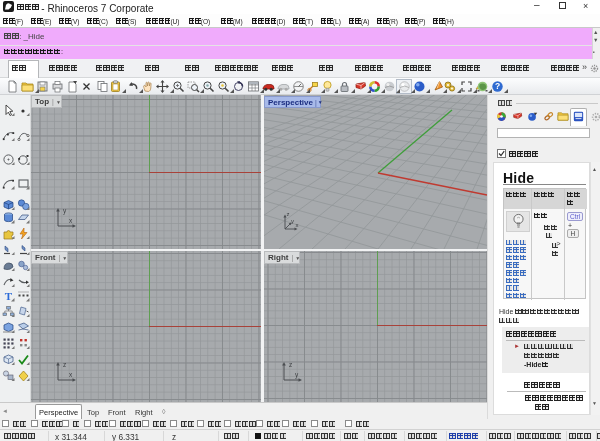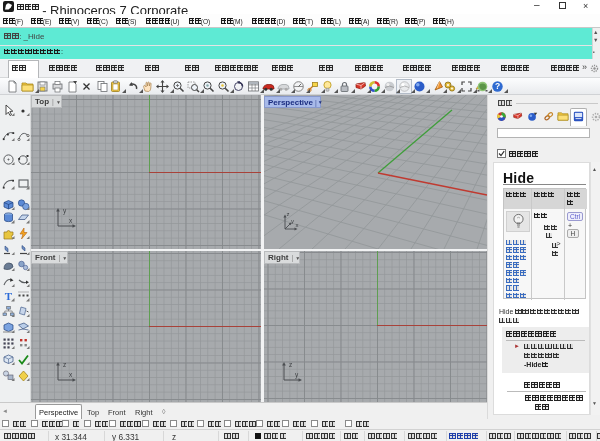--- a/index.html
+++ b/index.html
@@ -10,21 +10,21 @@
 .zh i:last-child{margin-right:0}
 .zh .zt{font-size:calc(var(--s)*1.05);color:var(--c);vertical-align:top;line-height:calc(var(--s)*1.0)}
 .cb{display:inline-block;width:7px;height:7px;border:1px solid #8a8a8a;background:#fff;vertical-align:-1px}
 .vp{position:absolute;background-color:#a7aaad}
 </style></head><body>
 <div class="abs" style="left:0;top:0;width:600px;height:14px;background:#fff">
 <svg class="abs" style="left:3px;top:1px" width="11" height="11" viewBox="0 0 11 11">
       <rect width="11" height="11" rx="2" fill="#1a1a1a"></rect>
       <path d="M2 8.5 L3 4 Q4.2 1.8 6.2 2.5 L9 4 L7.8 6.5 L5.5 8.5 Z" fill="#fff"></path>
     </svg>
-<span class="abs" style="left:17px;top:3px;font-size:13px;color:#222"><span class="zh" style="--s:7.4px;--c:#222;--t:0.8px"><i></i><i></i><i></i></span> - Rhinoceros 7 Corporate</span>
+<span class="abs" style="left:17px;top:3px;font-size:10px;color:#222"><span class="zh" style="--s:7.4px;--c:#222;--t:0.8px"><i></i><i></i><i></i></span> - Rhinoceros 7 Corporate</span>
 <span class="abs" style="left:534px;top:-1px;font-size:10px;color:#333">–</span>
 <span class="abs" style="left:559px;top:2px;width:7px;height:7px;border:1px solid #333"></span>
 <span class="abs" style="left:583px;top:1px;font-size:9px;color:#333">×</span>
 </div>
 <div class="abs" style="left:0;top:14px;width:600px;height:13px;background:#fdfdfd">
 <span class="abs" style="left:3px;top:4px;font-size:6.6px;color:#1a1a1a"><span class="zh" style="--s:6.2px;--c:#1a1a1a;--t:0.8px"><i></i><i></i></span>(F)</span>
 <span class="abs" style="left:31px;top:4px;font-size:6.6px;color:#1a1a1a"><span class="zh" style="--s:6.2px;--c:#1a1a1a;--t:0.8px"><i></i><i></i></span>(E)</span>
 <span class="abs" style="left:59px;top:4px;font-size:6.6px;color:#1a1a1a"><span class="zh" style="--s:6.2px;--c:#1a1a1a;--t:0.8px"><i></i><i></i></span>(V)</span>
 <span class="abs" style="left:87px;top:4px;font-size:6.6px;color:#1a1a1a"><span class="zh" style="--s:6.2px;--c:#1a1a1a;--t:0.8px"><i></i><i></i></span>(C)</span>
 <span class="abs" style="left:116px;top:4px;font-size:6.6px;color:#1a1a1a"><span class="zh" style="--s:6.2px;--c:#1a1a1a;--t:0.8px"><i></i><i></i></span>(S)</span>
@@ -32,21 +32,21 @@
 <span class="abs" style="left:189px;top:4px;font-size:6.6px;color:#1a1a1a"><span class="zh" style="--s:6.2px;--c:#1a1a1a;--t:0.8px"><i></i><i></i></span>(O)</span>
 <span class="abs" style="left:221px;top:4px;font-size:6.6px;color:#1a1a1a"><span class="zh" style="--s:6.2px;--c:#1a1a1a;--t:0.8px"><i></i><i></i></span>(M)</span>
 <span class="abs" style="left:252px;top:4px;font-size:6.6px;color:#1a1a1a"><span class="zh" style="--s:6.2px;--c:#1a1a1a;--t:0.8px"><i></i><i></i><i></i><i></i></span>(D)</span>
 <span class="abs" style="left:293px;top:4px;font-size:6.6px;color:#1a1a1a"><span class="zh" style="--s:6.2px;--c:#1a1a1a;--t:0.8px"><i></i><i></i></span>(T)</span>
 <span class="abs" style="left:321px;top:4px;font-size:6.6px;color:#1a1a1a"><span class="zh" style="--s:6.2px;--c:#1a1a1a;--t:0.8px"><i></i><i></i></span>(L)</span>
 <span class="abs" style="left:349px;top:4px;font-size:6.6px;color:#1a1a1a"><span class="zh" style="--s:6.2px;--c:#1a1a1a;--t:0.8px"><i></i><i></i></span>(A)</span>
 <span class="abs" style="left:377px;top:4px;font-size:6.6px;color:#1a1a1a"><span class="zh" style="--s:6.2px;--c:#1a1a1a;--t:0.8px"><i></i><i></i></span>(R)</span>
 <span class="abs" style="left:405px;top:4px;font-size:6.6px;color:#1a1a1a"><span class="zh" style="--s:6.2px;--c:#1a1a1a;--t:0.8px"><i></i><i></i></span>(P)</span>
 <span class="abs" style="left:433px;top:4px;font-size:6.6px;color:#1a1a1a"><span class="zh" style="--s:6.2px;--c:#1a1a1a;--t:0.8px"><i></i><i></i></span>(H)</span>
 </div>
-<div class="abs" style="left:0;top:27px;width:600px;height:48px;background:#5eead4;border-top:1px solid #c8c8c8;border-bottom:1px solid #c8c8c8">
+<div class="abs" style="left:0;top:27px;width:600px;height:48px;background:#f0abfc;border-top:1px solid #c8c8c8;border-bottom:1px solid #c8c8c8">
 <span class="abs" style="left:4px;top:4px;font-size:8px;color:#444"><span class="zh" style="--s:8px;--c:#444;--t:0.8px"><i></i><i></i></span>: _Hide</span>
 <div class="abs" style="left:0;top:17px;width:600px;height:1px;background:#e4e4e4"></div>
 <span class="abs" style="left:4px;top:20px"><span class="zh" style="--s:7.0px;--c:#1a1a1a;--t:1.15px"><i></i><i></i><i></i><i></i><i></i><i></i><i></i><i></i><span class="zt">:</span></span></span>
 <div class="abs" style="left:592px;top:0;width:8px;height:31px;background:#f0f0f0;border-left:1px solid #d5d5d5"></div>
 <span class="abs" style="left:593px;top:1px;font-size:5.5px;color:#555">▲</span>
 <span class="abs" style="left:593px;top:9px;font-size:5.5px;color:#555">▼</span>
 <span class="abs" style="left:593px;top:21px;font-size:5.5px;color:#666">▪</span>
 </div>
 <div class="abs" style="left:0;top:59px;width:600px;height:19px;background:#f0f1f3;border-bottom:1px solid #d6d8da">
 <div class="abs" style="left:8px;top:1px;width:31px;height:18px;background:#fff;border:1px solid #b5b7ba;border-bottom:none"></div>

